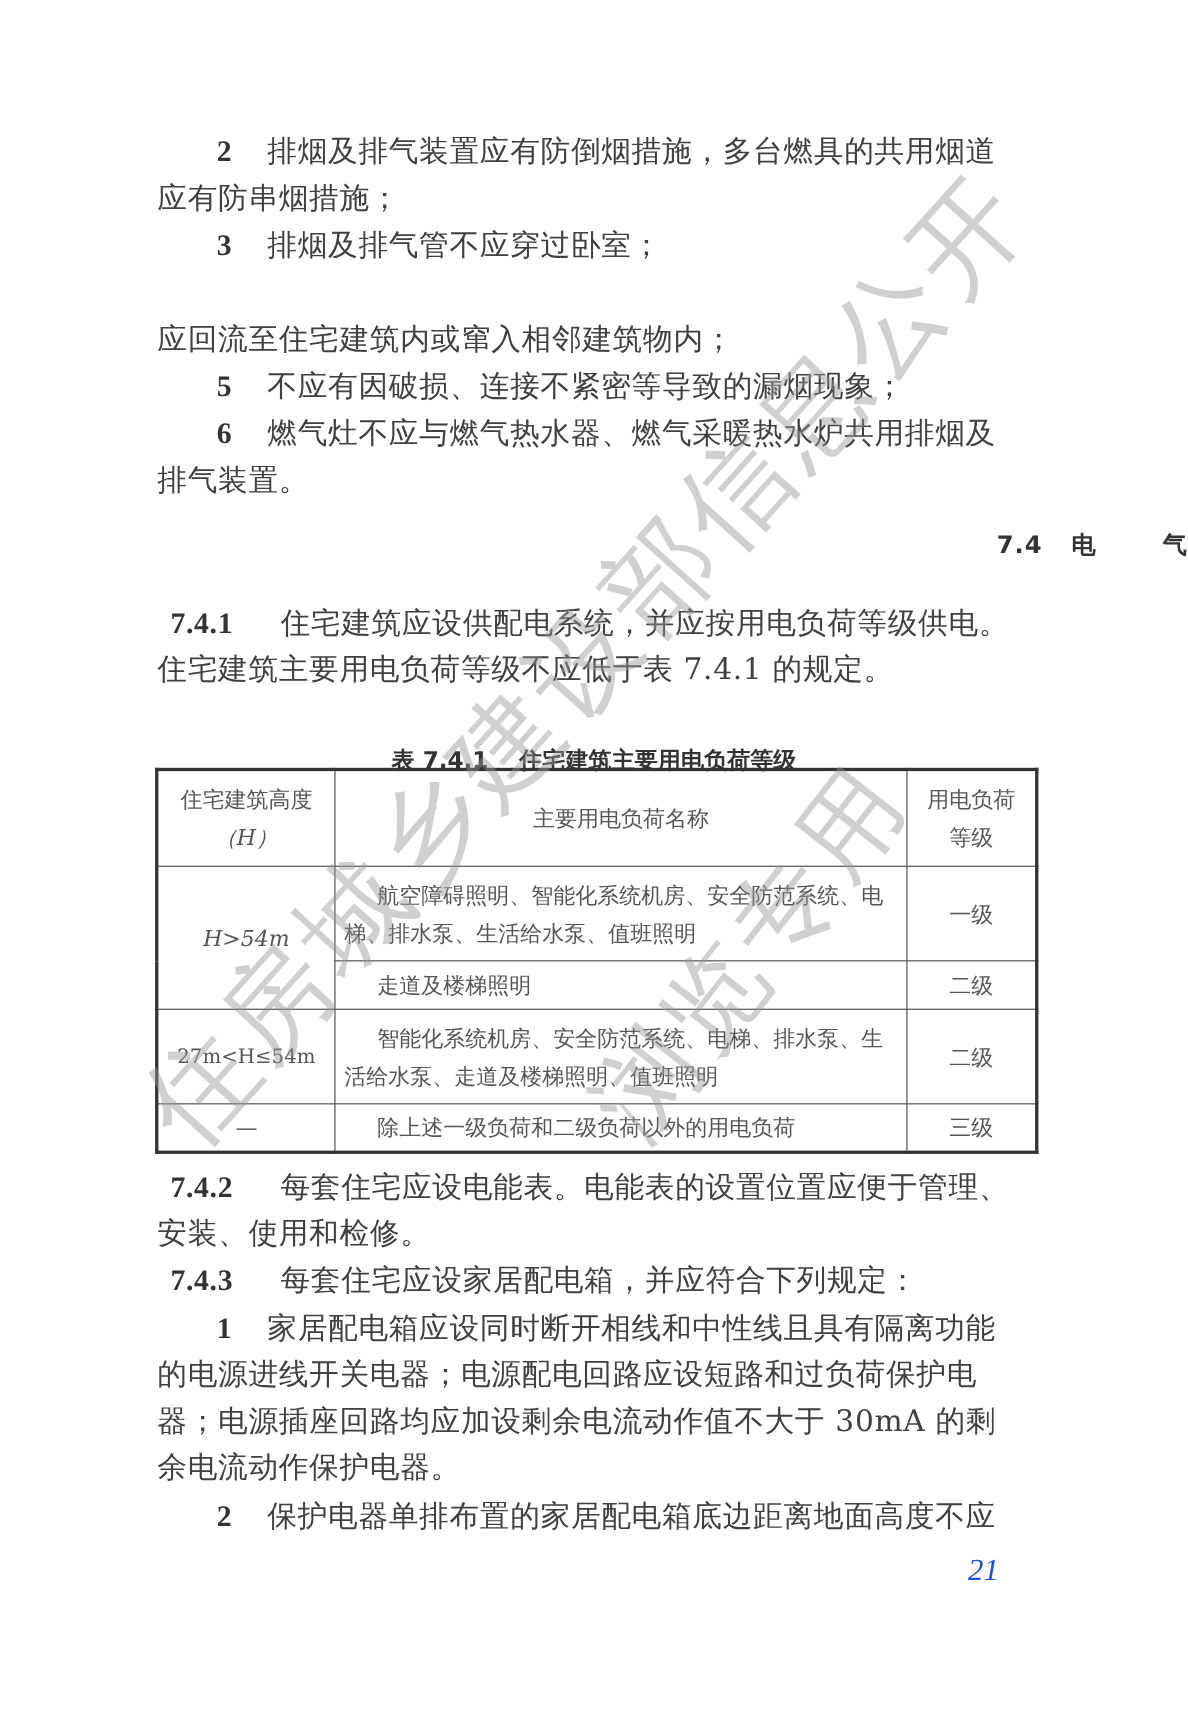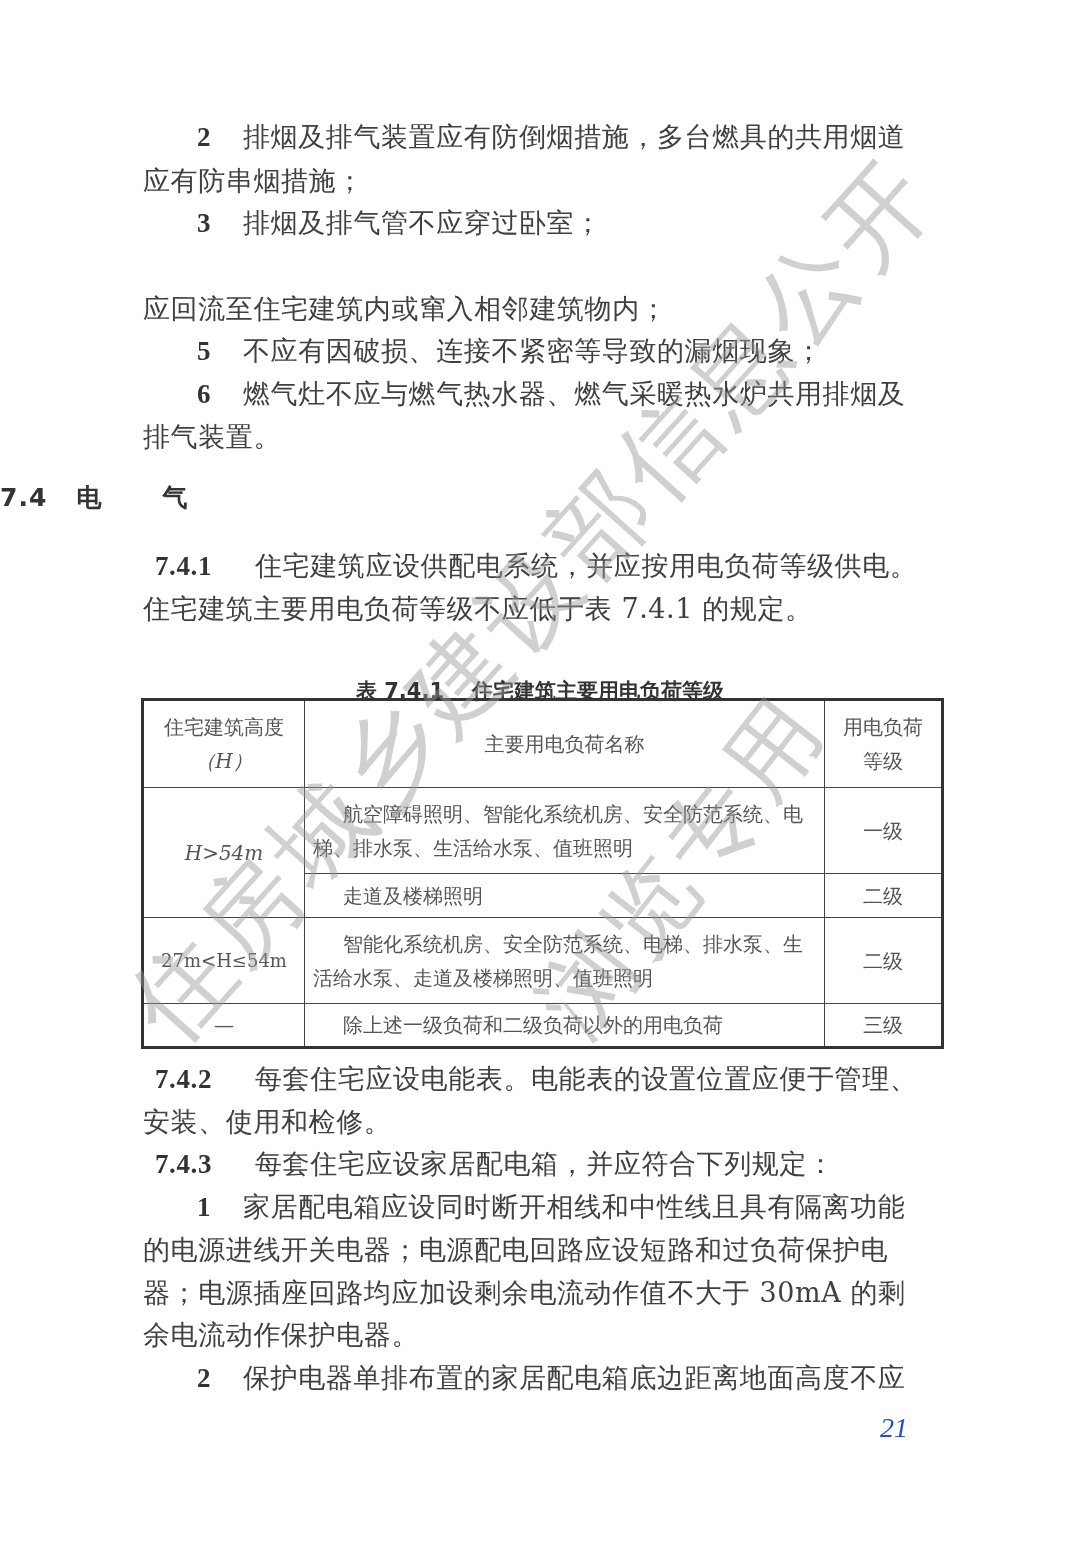--- a/index.html
+++ b/index.html
@@ -33,22 +33,22 @@
     .clause-num {
       font-family: "Liberation Serif", "DejaVu Serif", serif;
       font-weight: bold;
       color: #333;
       display: inline-block;
       width: 100px;
       margin-left: 12px;
     }
     .section-title {
       position: absolute; left: 0; width: 1080px; top: 481px;
-      text-align: left;
-      font-size: 25px; font-weight: bold; color: #333;
+      text-align: right;
+      font-size: 22px; font-weight: bold; color: #333;
       font-family: "DejaVu Sans", "Liberation Sans", sans-serif;
       letter-spacing: 1px;
     }
     .section-title .gap { display: inline-block; width: 60px; }
     .table-caption {
       position: absolute; left: 0; width: 1080px; top: 648px;
       text-align: center;
       font-size: 21px; font-weight: bold; color: #333;
       font-family: "DejaVu Sans", "Liberation Sans", sans-serif;
       margin-top: 29px;

